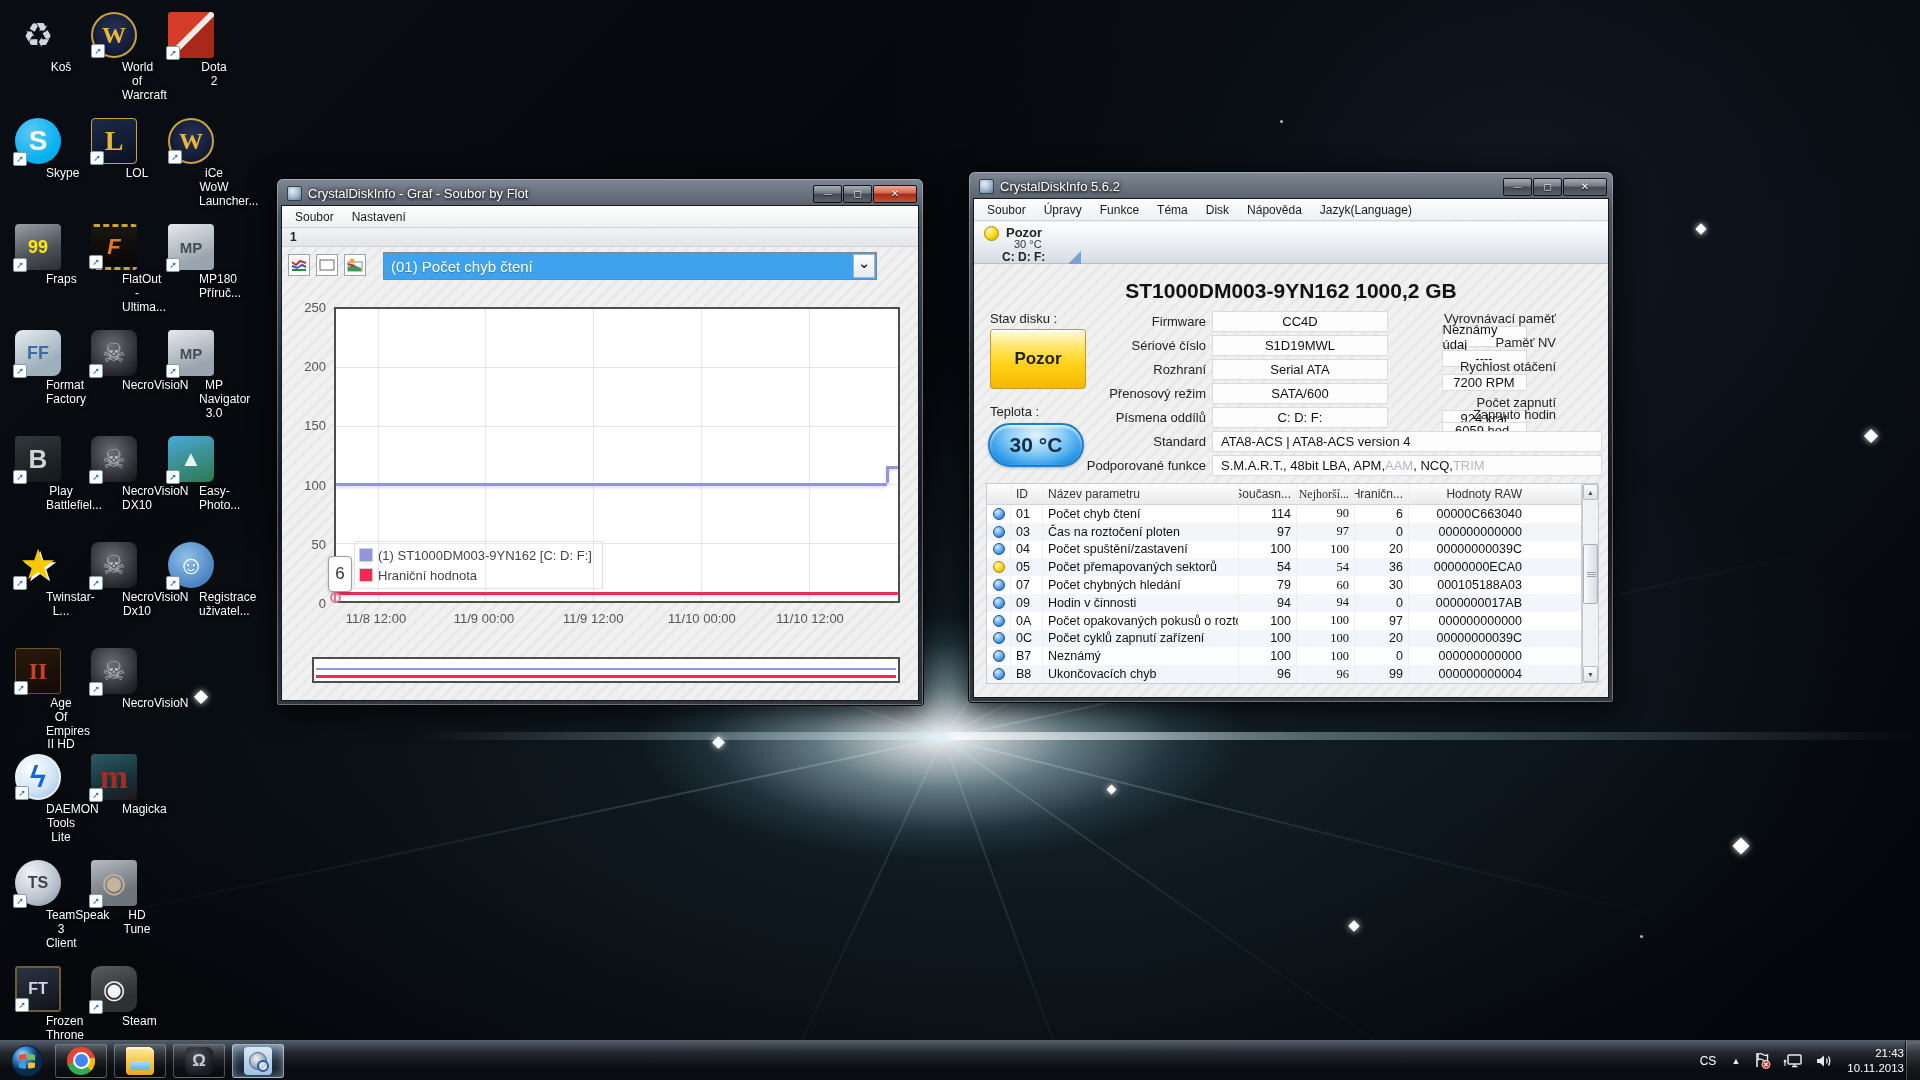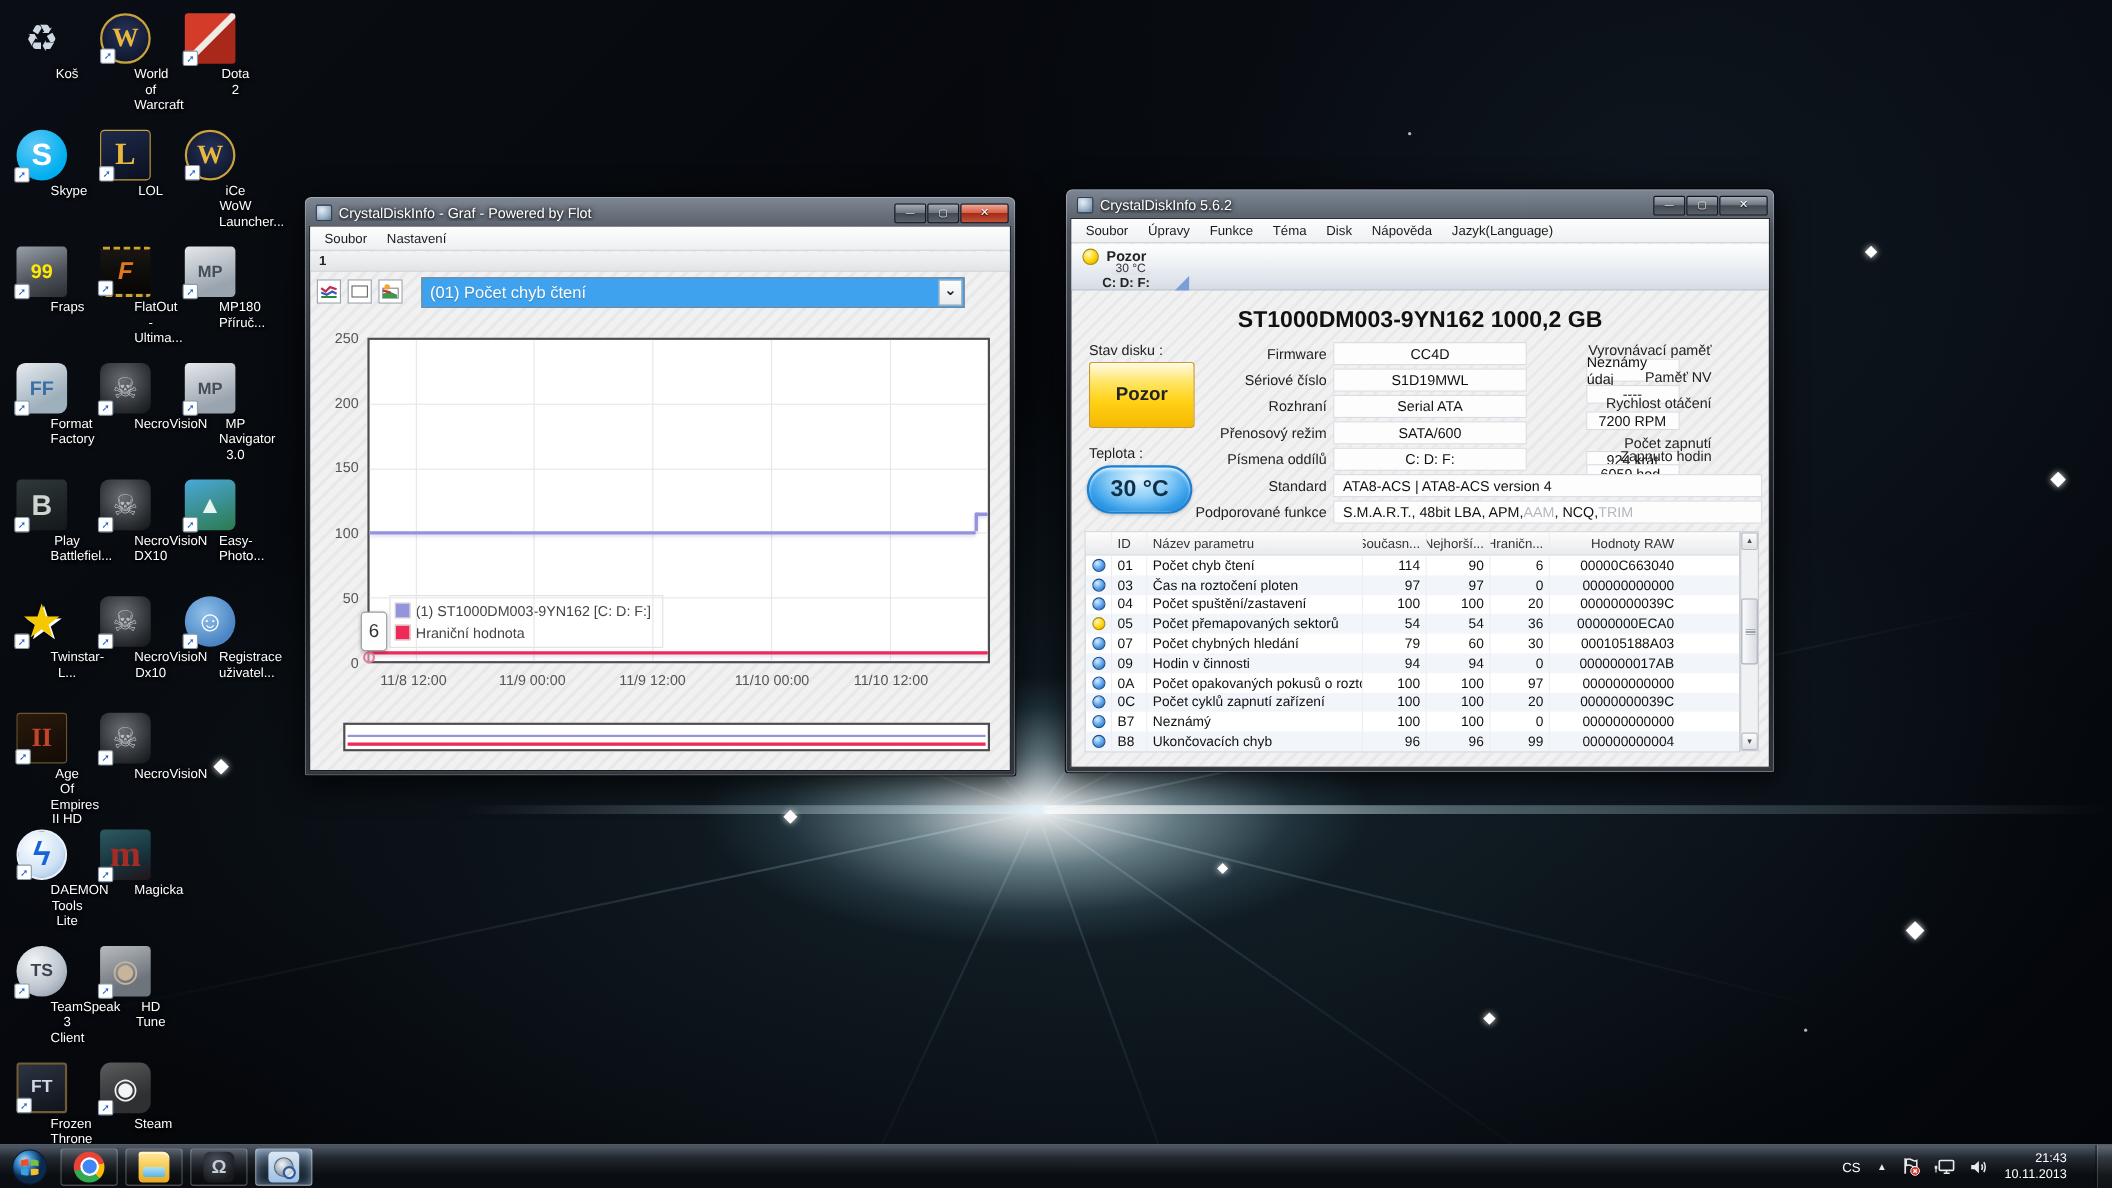--- a/index.html
+++ b/index.html
@@ -152,21 +152,21 @@
   .right-rows .frow { left:388px; width:244px;flex-direction:column; } .right-rows .flabel { width:156px; } .right-rows .fbox { width:85px; }
   .wide-row { left:62px; width:570px; } .wide-row .flabel { width:176px; } .wide-row .fbox { width:390px; justify-content:flex-start; padding-left:8px; }
   .muted { color:#b4b8bc; }
   
   .smart-table { position:absolute; left:12px; top:284px; width:596px; border:1px solid #c8ccd2; background:#fff; }
   .t-head { display:flex; height:21px; background:linear-gradient(180deg,#fdfdfd,#e9eaec); border-bottom:1px solid #d2d5d9; font-size:12px; color:#333; align-items:center; }
   .t-row { display:flex; height:17.8px; align-items:center; font-size:12.5px; color:#111; }
   .t-row:nth-child(odd) { background:#f2f5fa; }
   .c { padding:0 5px; white-space:nowrap; overflow:hidden; border-right:1px solid #eceef2; height:100%; display:flex; align-items:center; }
   .c-dot { width:24px; justify-content:center; } .c-id { width:32px; } .c-name { width:196px; }
-  .c-cur { width:58px; justify-content:flex-end; } .c-worst { width:58px; justify-content:flex-end; }
+  .c-cur { width:58px; justify-content:flex-end; } .c-worst { width:58px; justify-content:flex-end;font-family:Liberation Serif, serif; }
   .c-thr { width:54px; justify-content:flex-end; } .c-raw { width:118px; justify-content:flex-end; border-right:none; }
   .orb { width:12px; height:12px; border-radius:50%; }
   .dot-blue { background:radial-gradient(circle at 35% 30%, #d8ecff, #57a0e8 55%, #1a5fb0); border:1px solid #1a4f90; }
   .dot-yellow { background:radial-gradient(circle at 35% 30%, #fff8c8, #ffd400 55%, #c8a000); border:1px solid #a8860a; }
   .vscroll { position:absolute; left:608px; top:284px; width:17px; height:200px; background:#f0f1f3; border:1px solid #c8ccd2; }
   .vs-btn { position:absolute; left:0; width:15px; height:16px; background:linear-gradient(180deg,#fcfcfc,#dfe2e6); border:1px solid #b8bcc2; border-radius:2px; display:flex; align-items:center; justify-content:center; font-size:7px; color:#4a5058; }
   .vs-up { top:0; } .vs-down { bottom:0; }
   .vs-thumb { position:absolute; left:0; top:60px; width:15px; height:60px; background:linear-gradient(90deg,#fafbfc,#d8dce2); border:1px solid #a8aeb6; border-radius:2px; }
   .vs-thumb::after { content:""; position:absolute; left:3px; top:27px; width:9px; height:5px;
                      background:repeating-linear-gradient(180deg,#9aa2ac 0 1px, transparent 1px 2px); }
@@ -188,21 +188,21 @@
   .tb-explorer::after { content:""; position:absolute; left:4px; bottom:5px; width:20px; height:9px; background:linear-gradient(180deg,#aee0f8,#5ab4e8); border-radius:2px; }
   .tb-wot { background:radial-gradient(circle at 40% 30%, #4a505a, #17191e 75%); border-radius:6px; color:#c8ccd4; font-size:17px; font-weight:bold; }
   .tb-wot::before { content:"Ω"; }
   .tb-cdi { background:linear-gradient(180deg,#dce8f5,#9cc0e4); border-radius:4px; position:relative; }
   .tb-cdi::before { content:""; width:16px; height:16px; border-radius:50%; background:radial-gradient(circle at 40% 35%, #f0f4f8, #8a98a8 70%); border:1px solid #5a6878; }
   .tb-cdi::after { content:""; position:absolute; right:3px; bottom:3px; width:8px; height:8px; border:2px solid #2a5a9c; border-radius:50%; background:rgba(255,255,255,0.6); }
   .tray { margin-left:auto; display:flex; align-items:center; height:100%; }
   .tray-lang { color:#fff; font-size:12px; padding:0 8px; cursor:pointer; }
   .tray-arrow { color:#e8eaec; font-size:9px; padding:0 7px; cursor:pointer; }
   .tray-ic { padding:0 6px; cursor:pointer; display:flex; align-items:center; }
-  .tray-clock { color:#fff; font-size:11.5px; text-align:right; line-height:1.3; padding:0 26px 0 8px; cursor:pointer; }
+  .tray-clock { color:#fff; font-size:11.5px; text-align:right; line-height:1.3; padding:0 1px 0 8px; cursor:pointer; }
   .show-desktop { width:15px; height:100%; border-left:1px solid rgba(0,0,0,0.8); box-shadow:inset 1px 0 0 rgba(255,255,255,0.25); background:linear-gradient(180deg, rgba(255,255,255,0.1), rgba(255,255,255,0.02)); cursor:pointer; }
 </style>
 </head>
 <body>
 
 <div class="flare"></div>
 <div class="ray" style="width:900px; transform:rotate(-12deg); opacity:.6"></div>
 <div class="ray" style="width:700px; transform:rotate(-28deg); opacity:.45"></div>
 <div class="ray" style="width:550px; transform:rotate(-55deg); opacity:.35"></div>
 <div class="ray" style="width:750px; transform:rotate(14deg); opacity:.5"></div>
@@ -383,21 +383,21 @@
       <div class="iimg ic-user">
         <span class="sc-arrow"></span>
       </div>
       <div class="ilabel">Registrace uživatel...</div>
     </div>
 </div>
 
 <div class="win" id="graf-win">
   <div class="win-title">
     <span class="win-ico"></span>
-    <span class="win-title-text">CrystalDiskInfo - Graf - Powered by Flot</span>
+    <span class="win-title-text">CrystalDiskInfo - Graf - Soubor by Flot</span>
     <span class="caps">
       <span class="cap cap-min"></span>
       <span class="cap cap-max"></span>
       <span class="cap cap-close red"></span>
     </span>
   </div>
   <div class="win-body">
     <div class="menubar">
       <span class="menu-item">Soubor</span>
         <span class="menu-item">Nastavení</span>

